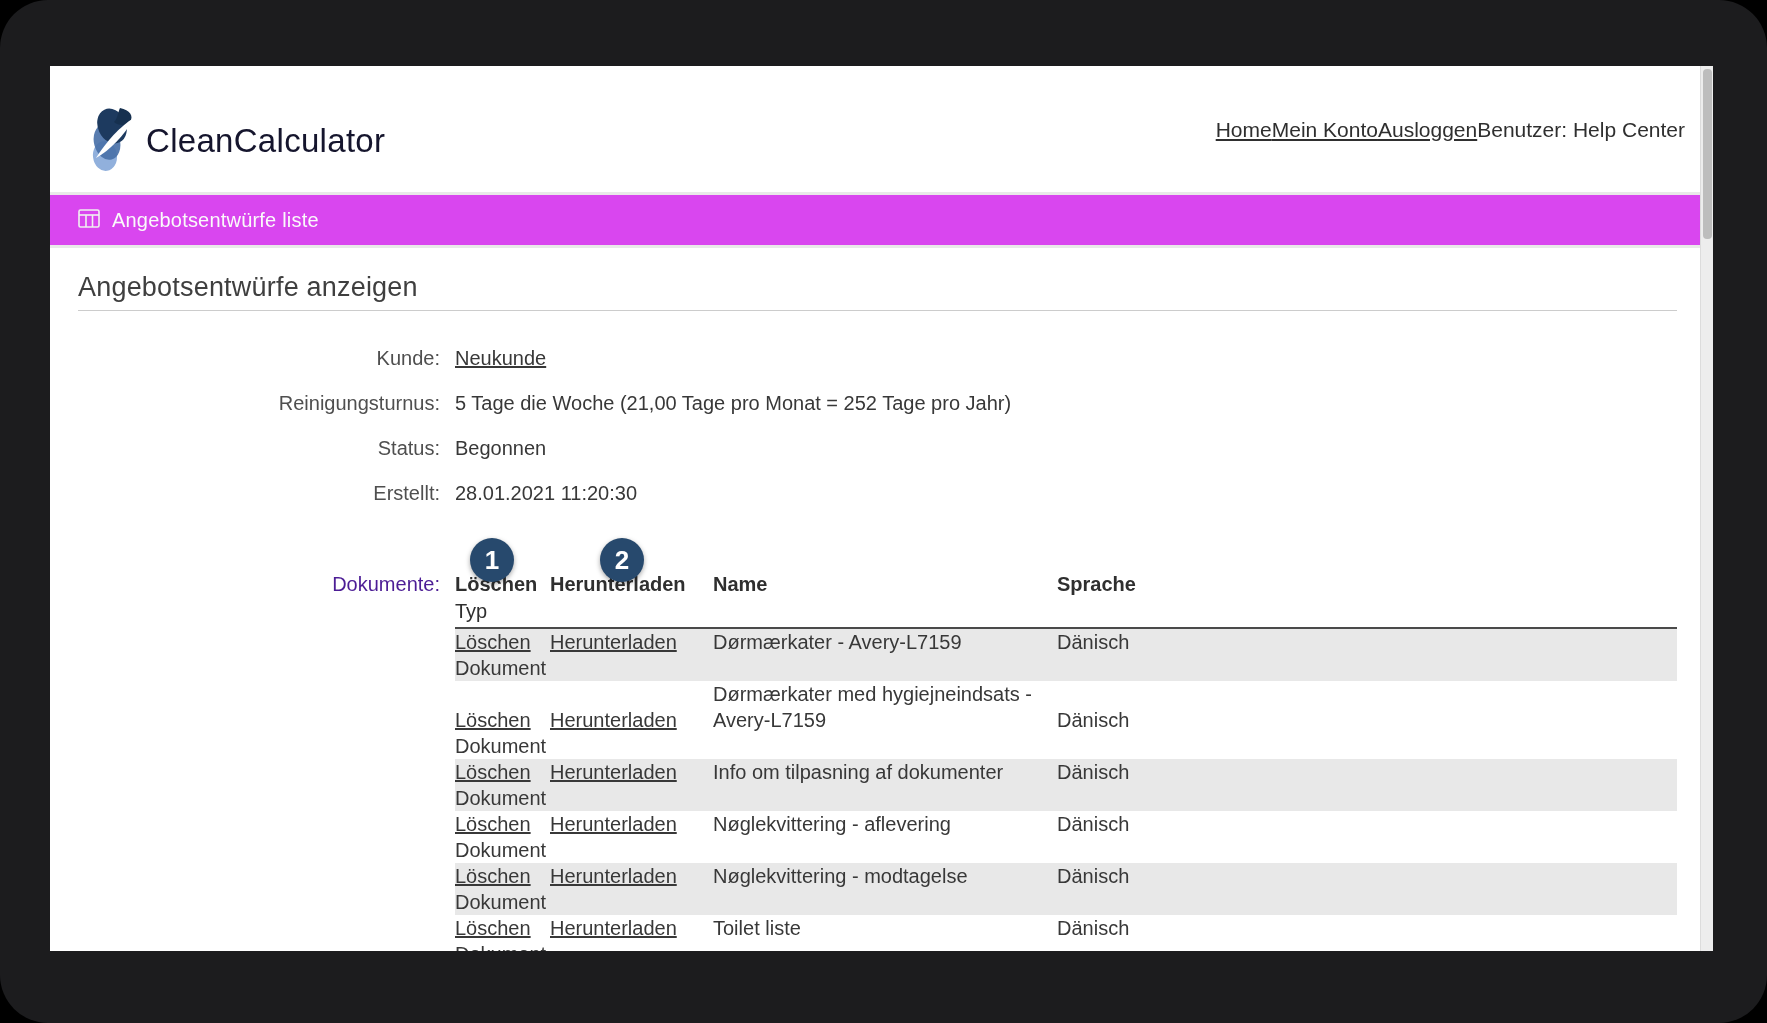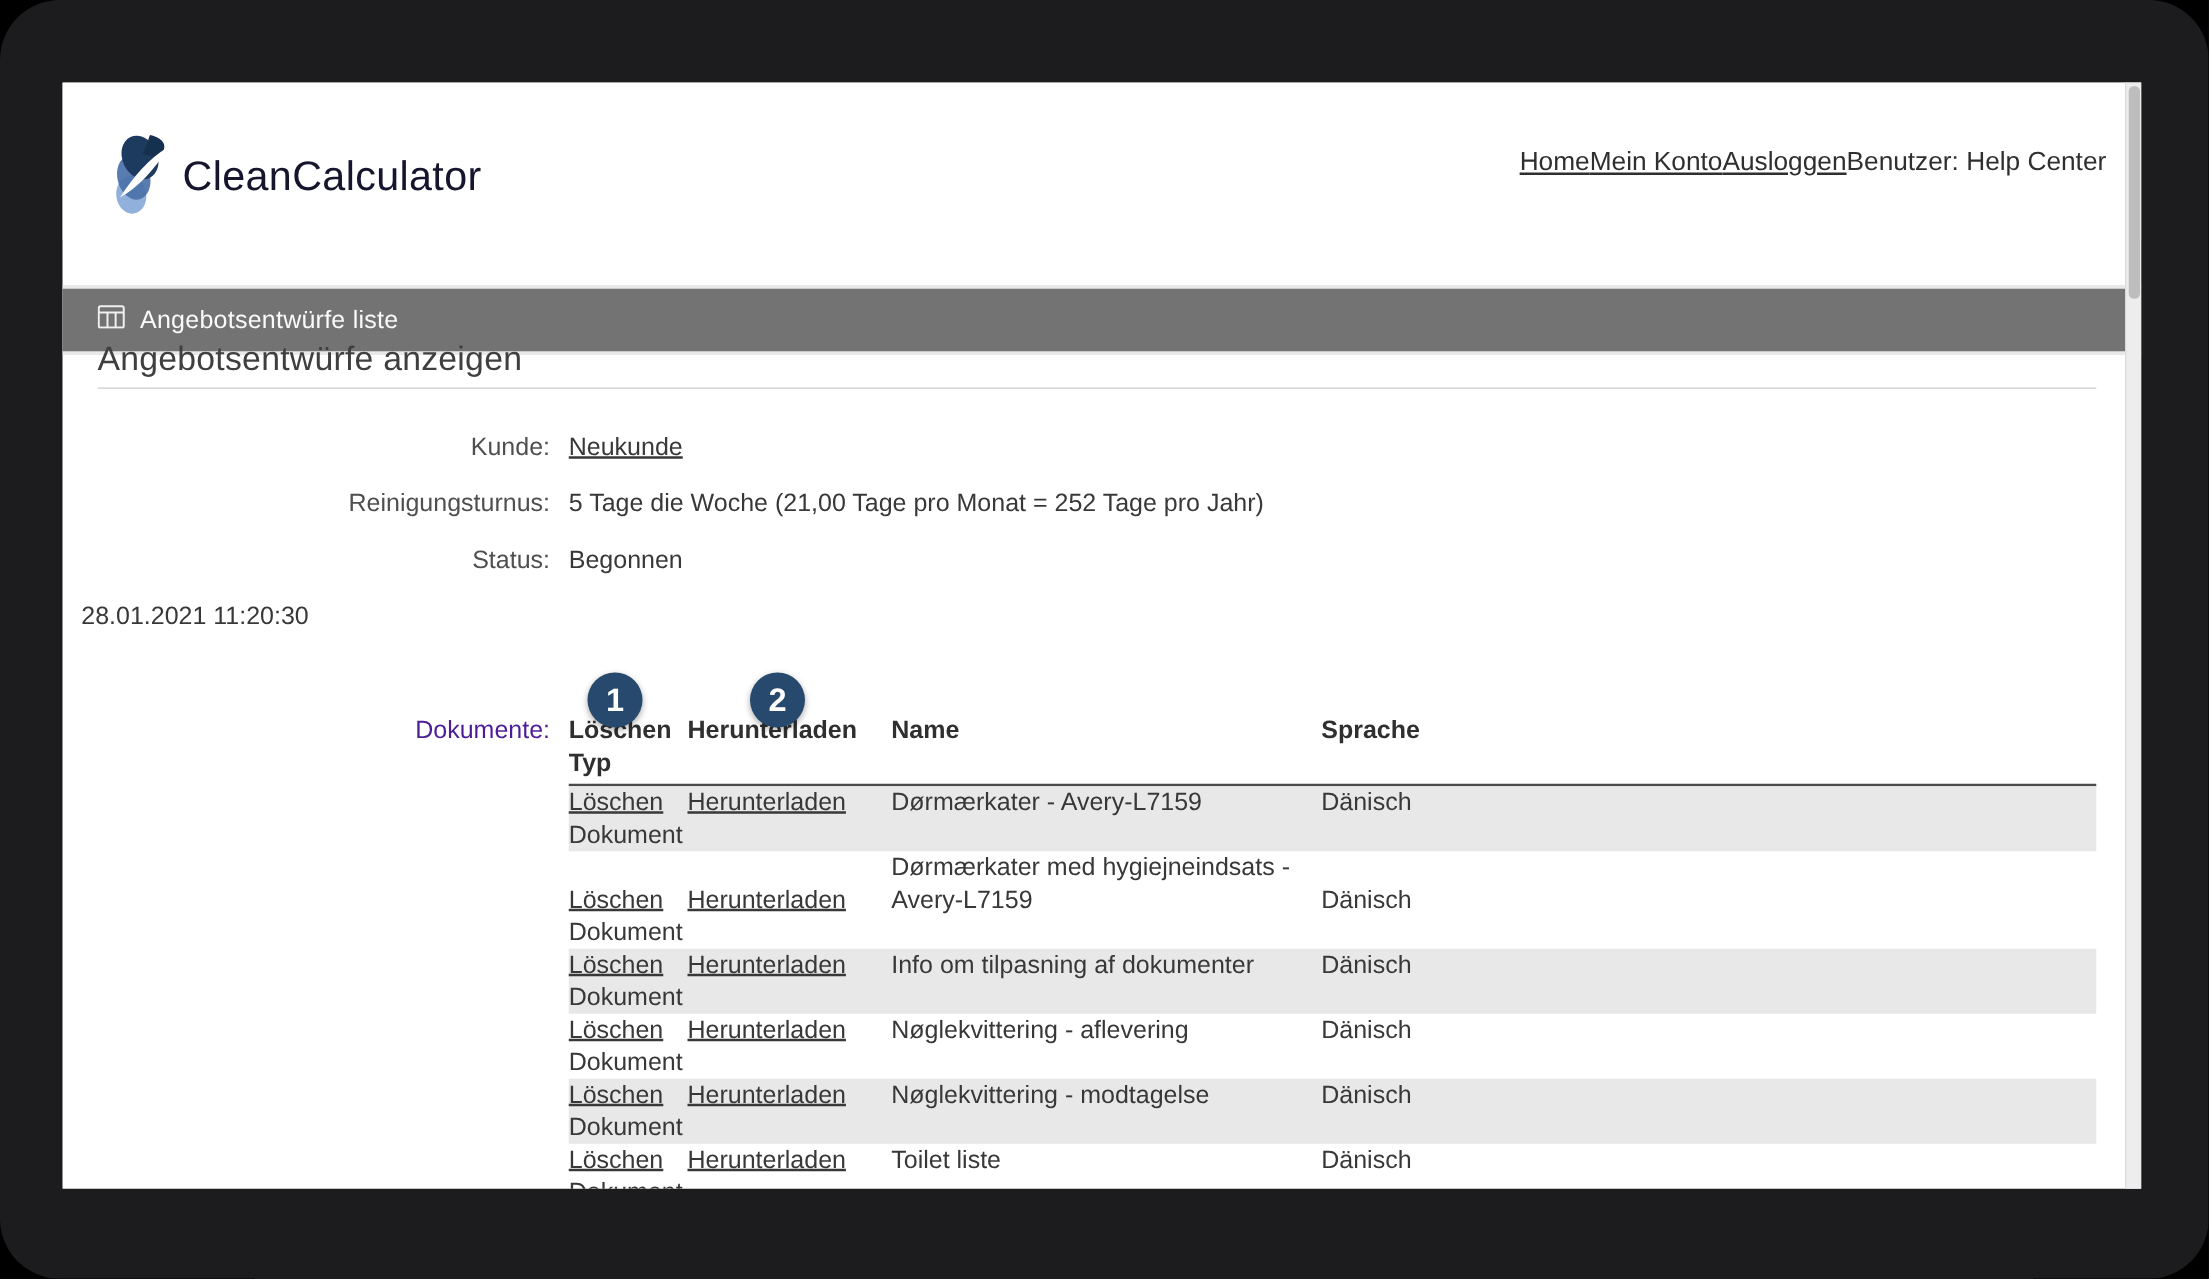--- a/index.html
+++ b/index.html
@@ -18,39 +18,39 @@
   
   .appheader { position:absolute; left:0; top:0; width:100%; height:126px; background:#fff; }
   .logo { position:absolute; left:40px; top:40px; display:flex; align-items:center; gap:8px; }
   .logo svg { display:block; }
   .logo-text { font-size:33px; color:#15152d; letter-spacing:.3px; }
   .nav { position:absolute; right:28px; top:52px; display:flex; align-items:baseline; font-size:21px; color:#2f2f2f; }
   .nav a { color:#2f2f2f; text-decoration:underline; cursor:pointer; }
   .nav .user { text-decoration:none; }
   
   .darkbar {
-    position:absolute; left:0; top:126px; width:100%; height:56px; background:#737373;
+    position:absolute; left:0; top:126px; width:100%; height:56px; background:#d946ef;
     border-top:3px solid #e9e9e9; border-bottom:3px solid #e9e9e9;
-    display:flex; align-items:center; padding-left:28px; gap:12px;margin-top:36px;
+    display:flex; align-items:center; padding-left:28px; gap:12px;
   }
   .darkbar-label { color:#fafafa; font-size:20px; letter-spacing:.2px; }
   
   .pagetitle { position:absolute; left:28px; top:206px; font-size:27px; color:#3f3f3f; letter-spacing:.2px; }
   .title-rule { position:absolute; left:28px; top:244px; width:1599px; height:1px; background:#cccccc; }
   
   .details { position:absolute; left:0; top:270px; width:1640px; }
   .drow { display:flex; height:45px; align-items:center; font-size:20px; }
   .dlabel { width:390px; text-align:right; color:#4f4f4f; flex:0 0 390px; }
   .dvalue { margin-left:15px; color:#383838; }
   .dvalue a { color:#383838; text-decoration:underline; cursor:pointer; }
   
   .docs-label { position:absolute; left:0; top:505px; width:390px; text-align:right; font-size:20px; color:#4c1d95; line-height:27px; }
   .docs { position:absolute; left:405px; top:505px; width:1222px; font-size:20px; color:#383838; }
   .dhead { display:flex; align-items:flex-end; font-weight:bold; color:#2f2f2f; line-height:27px; }
-  .dhead2 { font-weight:bold; color:#2f2f2f; line-height:26px; }
+  .dhead2 { font-weight:normal; color:#2f2f2f; line-height:26px; }
   .c-del  { flex:0 0 95px; }
   .c-dl   { flex:0 0 163px; }
   .c-name { flex:0 0 344px; }
   .c-lang { flex:1 1 auto; }
   .dhr { height:2px; background:#4a4a4a; margin-top:3px; }
   .docrow { line-height:26px; }
   .docrow.stripe { background:#e8e8e8; }
   .row-main { display:flex; align-items:flex-end; }
   .row-main a { color:#383838; text-decoration:underline; cursor:pointer; }
   .row-type { line-height:26px; }
@@ -125,20 +125,21 @@
       </div>
       <div class="drow">
         <span class="dlabel">Reinigungsturnus:</span>
         <span class="dvalue">5 Tage die Woche (21,00 Tage pro Monat = 252 Tage pro Jahr)</span>
       </div>
       <div class="drow">
         <span class="dlabel">Status:</span>
         <span class="dvalue">Begonnen</span>
       </div>
       <div class="drow">
+        <span class="dlabel">Erstellt:</span>
         <span class="dvalue">28.01.2021 11:20:30</span>
       </div>
     </div>
 
     <div class="docs-label">Dokumente:</div>
     <div class="docs">
       <div class="dhead">
         <span class="c-del">Löschen</span>
         <span class="c-dl">Herunterladen</span>
         <span class="c-name">Name</span>

